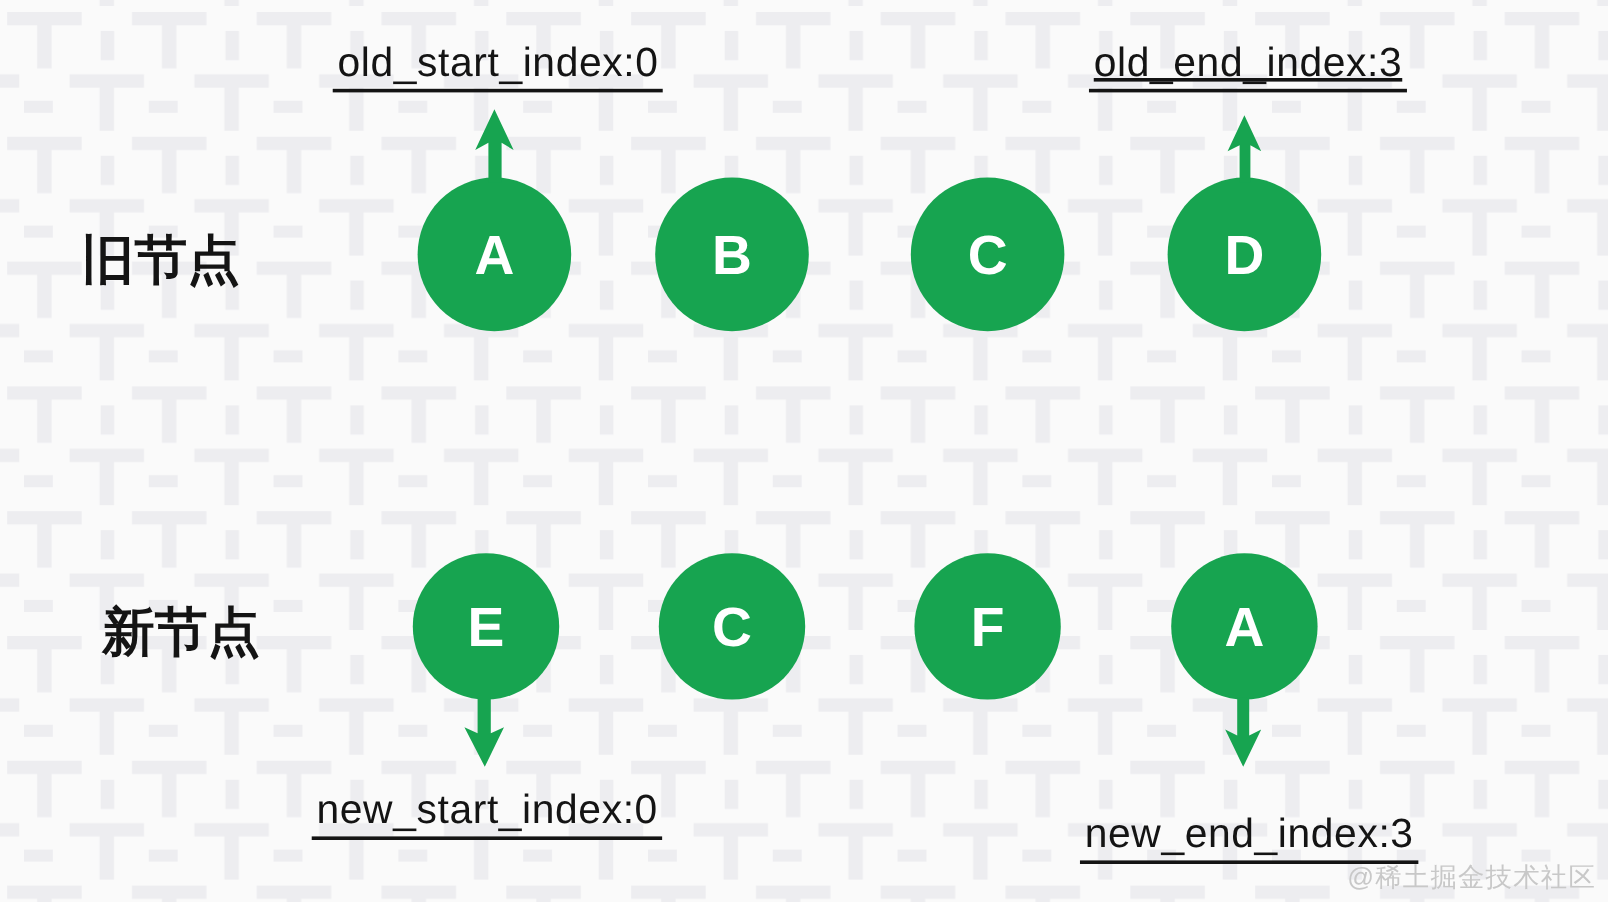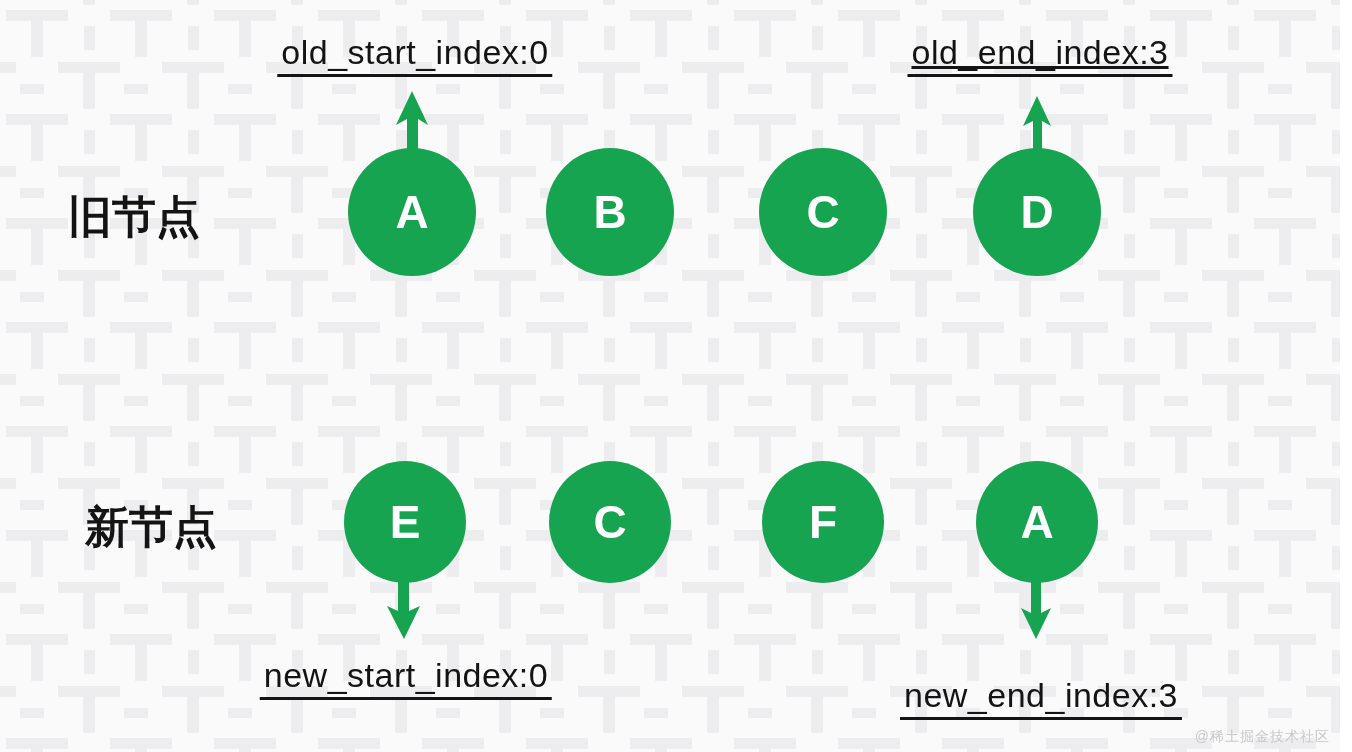--- a/index.html
+++ b/index.html
@@ -68,21 +68,21 @@
     position:absolute;
     left:0;top:0;
     width:1352px;height:752px;
     pointer-events:none;
   }
   .arrow{fill:var(--node-green);}
   .watermark{
     position:absolute;
     right:10px;
     bottom:6px;
-    font-size:14px;
+    font-size:22px;
     color:var(--watermark-gray);
     letter-spacing:1px;
   }
 </style>
 </head>
 <body>
 
 <div class="canvas">
 
   <svg class="bg-svg" xmlns="http://www.w3.org/2000/svg">

